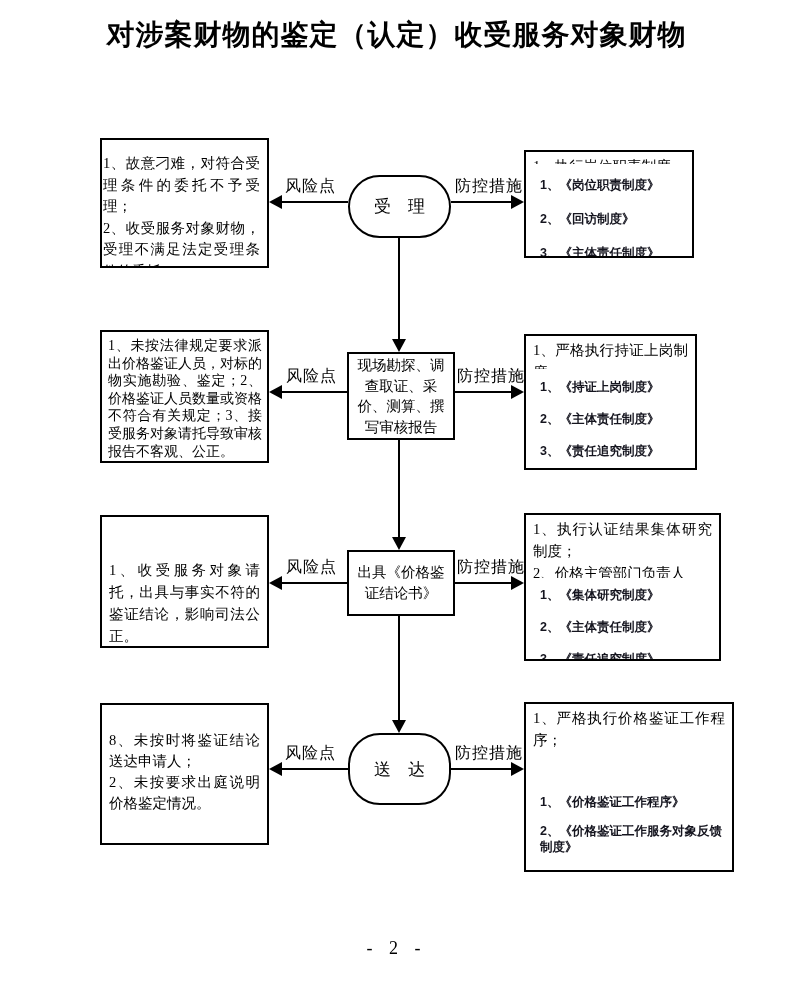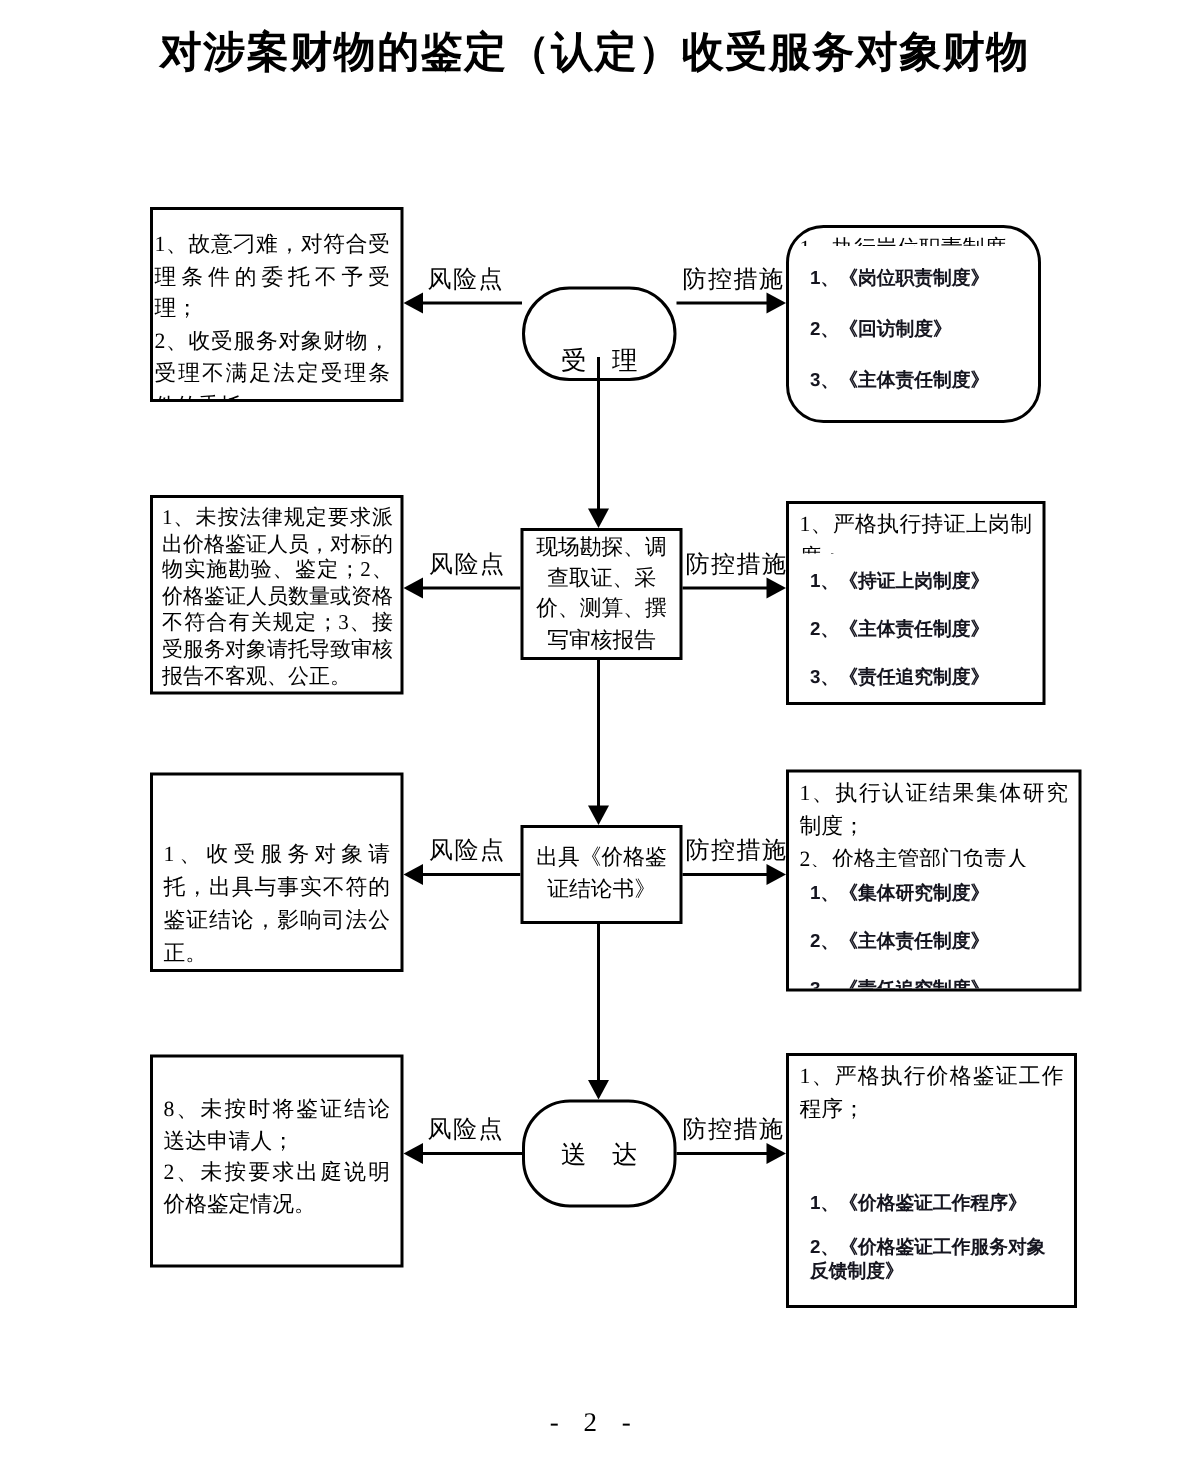--- a/index.html
+++ b/index.html
@@ -11,31 +11,31 @@
   .box{position:absolute;border:2px solid #000;box-sizing:border-box;background:#fff;overflow:hidden;}
   .risk-box{text-align:justify;}
   .risk-box p{margin:0;}
   #risk1{left:100px;top:138px;width:169px;height:130px;padding:13px 7px 0 1px;font-size:14.5px;line-height:21.5px;}
   #risk2{left:100px;top:330px;width:169px;height:133px;padding:5px 5px 0 6px;font-size:14px;line-height:17.6px;}
   #risk3{left:100px;top:515px;width:169px;height:133px;padding:42px 7px 0 7px;font-size:14.5px;line-height:22px;}
   #risk4{left:100px;top:703px;width:169px;height:142px;padding:25px 7px 0 7px;font-size:14.5px;line-height:21px;}
   .stage{position:absolute;border:2px solid #000;box-sizing:border-box;background:#fff;
          display:flex;align-items:center;justify-content:center;text-align:center;}
   .stadium{border-radius:32px;font-size:17px;}
-  #stage1{left:348px;top:191px;width:103px;height:63px;align-items:flex-end;}
+  #stage1{left:348px;top:175px;width:103px;height:63px;}
   #stage2{left:347px;top:352px;width:108px;height:88px;font-size:14.5px;line-height:20.5px;padding:1px 2px;}
   #stage3{left:347px;top:550px;width:108px;height:66px;font-size:14.5px;line-height:21px;padding:1px 6px;}
   #stage4{left:348px;top:733px;width:103px;height:72px;}
   .measure-box{padding:3px 7px;}
   .m-intro{font-size:14.5px;line-height:22px;overflow:hidden;text-align:justify;}
   .m-intro p{margin:0;}
-  #measure1{left:524px;top:150px;width:170px;height:132px;border-radius:25px;}
+  #measure1{left:524px;top:150px;width:170px;height:108px;}
   #measure2{left:524px;top:334px;width:173px;height:136px;}
   #measure3{left:524px;top:513px;width:197px;height:148px;}
-  #measure4{left:524px;top:702px;width:194px;height:170px;}
+  #measure4{left:524px;top:702px;width:210px;height:170px;}
   #measure1 .m-intro{height:9px;}
   #measure2 .m-intro{height:30px;}
   #measure3 .m-intro{height:60px;}
   #measure4 .m-intro{height:79px;}
   .m-list{font-family:"Liberation Sans","DejaVu Sans",sans-serif;font-weight:bold;
           font-size:12.5px;line-height:16px;color:#15151f;padding-left:7px;}
   .m-item{margin-top:18px;}
   #measure1 .m-item:first-child{margin-top:13px;}
   #measure2 .m-item{margin-top:16px;}
   #measure2 .m-item:first-child{margin-top:10px;}

